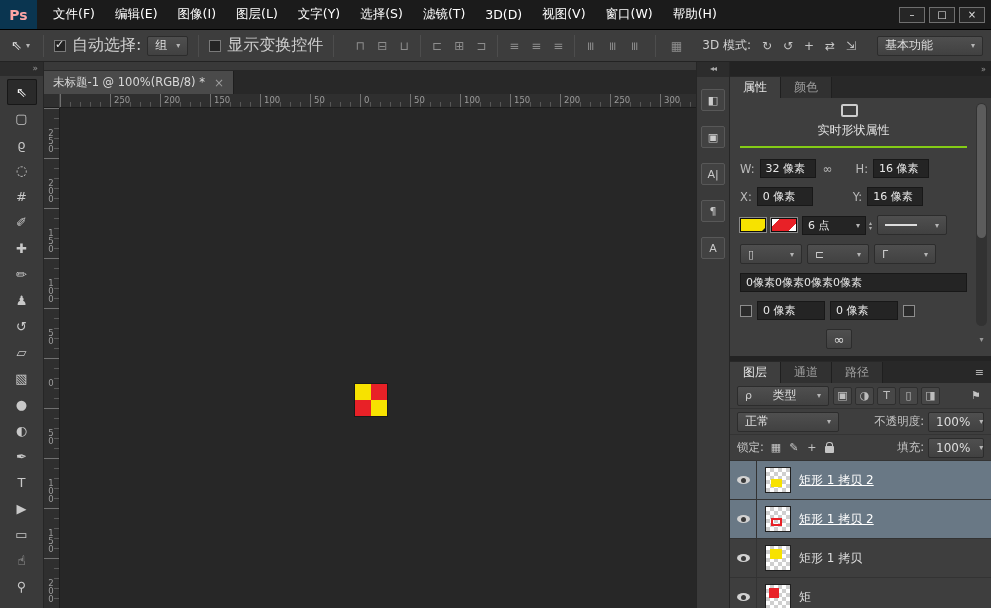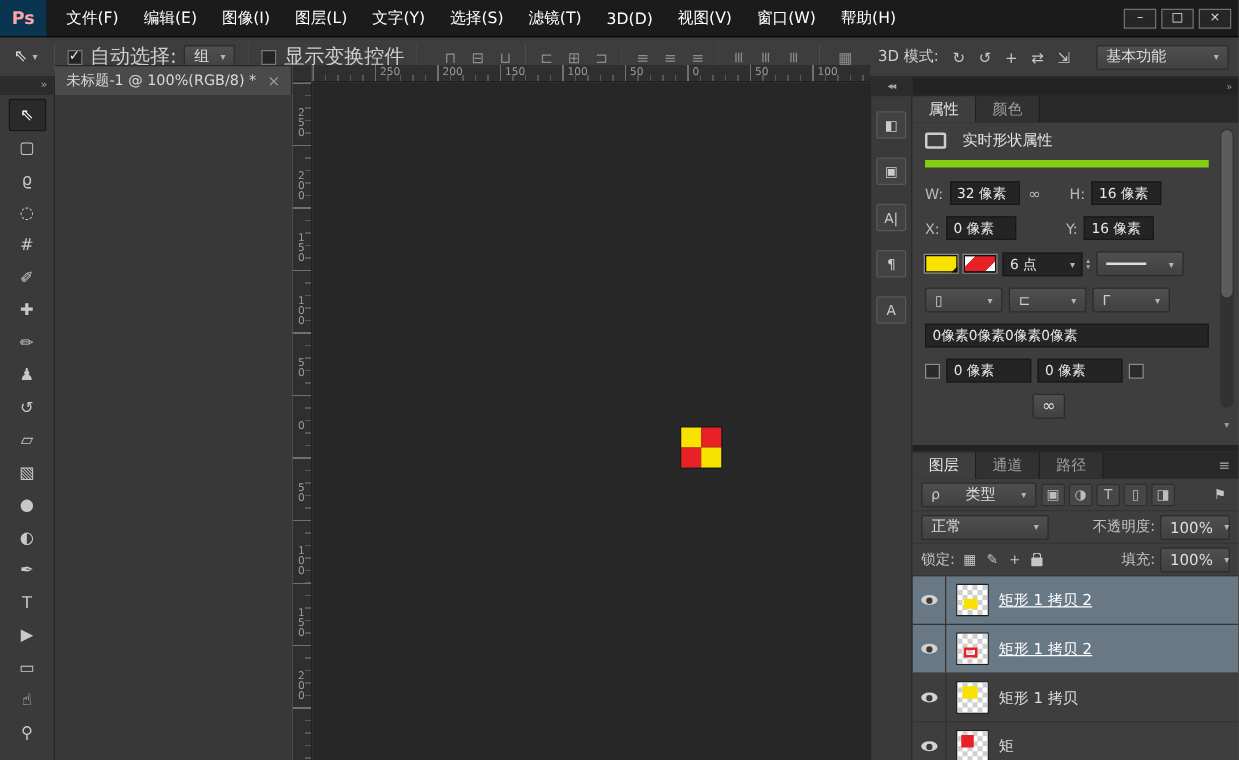--- a/index.html
+++ b/index.html
@@ -34,25 +34,25 @@
 .right-combo{margin-left:auto;min-width:106px;justify-content:space-between;}
 
 
 .toolbar{position:absolute;left:0;top:62px;width:44px;bottom:0;background:#3a3a3a;border-right:1px solid #262626;}
 .toolbar-head{height:14px;background:#2c2c2c;color:#9a9a9a;font-size:9px;text-align:right;padding-right:5px;line-height:13px;}
 .tools-col{display:flex;flex-direction:column;align-items:center;padding-top:3px;}
 .tool-btn{width:30px;height:26px;display:flex;align-items:center;justify-content:center;font-size:13px;color:#c8c8c8;border-radius:2px;flex:0 0 auto;}
 .tool-btn.selected{background:#2a2a2a;box-shadow:0 0 0 1px #171717 inset;color:#fff;}
 
 
-.docarea{position:absolute;left:44px;top:52px;width:652px;bottom:0;display:flex;flex-direction:row;}
+.docarea{position:absolute;left:44px;top:70px;width:652px;bottom:0;display:flex;flex-direction:column;}
 .tabbar{height:24px;background:#282828;display:flex;align-items:flex-end;}
 .doc-tab{height:23px;display:flex;align-items:center;background:#4a4a4a;color:#d8d8d8;font-size:11.5px;padding:0 9px;border-right:1px solid #1e1e1e;gap:9px;}
 .tab-close{color:#9d9d9d;font-size:12px;}
-.canvaswrap{position:relative;flex:1;background:#737373;overflow:hidden;}
+.canvaswrap{position:relative;flex:1;background:#fca5a5;overflow:hidden;}
 .ruler-corner{position:absolute;left:0;top:0;width:16px;height:14px;background:#2f2f2f;border-right:1px solid #454545;border-bottom:1px solid #1d1d1d;}
 .ruler-top{position:absolute;left:16px;right:0;top:0;height:14px;background-color:#2f2f2f;border-bottom:1px solid #1d1d1d;
   background-image:repeating-linear-gradient(to right,#707070 0 1px,transparent 1px 50px),repeating-linear-gradient(to right,#585858 0 1px,transparent 1px 10px);
   background-size:100% 100%,100% 36%;background-position:0 0,0 100%;background-repeat:no-repeat;}
 .hnum{position:absolute;top:1px;font-size:8.5px;color:#9c9c9c;transform:translateX(2px);}
 .ruler-left{position:absolute;left:0;top:14px;width:16px;bottom:0;background-color:#2f2f2f;border-right:1px solid #1d1d1d;
   background-image:repeating-linear-gradient(to bottom,#707070 0 1px,transparent 1px 50px),repeating-linear-gradient(to bottom,#585858 0 1px,transparent 1px 10px);
   background-size:100% 100%,36% 100%;background-position:0 0,100% 0;background-repeat:no-repeat;}
 .vnum{position:absolute;left:2px;writing-mode:vertical-rl;text-orientation:upright;font-size:8.5px;color:#9c9c9c;letter-spacing:-2px;}
 .viewport{position:absolute;left:16px;top:14px;right:0;bottom:0;background:#272727;}
@@ -67,21 +67,21 @@
 
 .panels{position:absolute;left:730px;top:62px;right:0;bottom:0;background:#3e3e3e;display:flex;flex-direction:column;}
 .panels-head{height:14px;background:#232323;display:flex;justify-content:flex-end;align-items:center;padding-right:5px;color:#9a9a9a;font-size:8px;}
 .ptabs{height:22px;background:#282828;display:flex;align-items:flex-end;}
 .ptab{padding:0 13px;line-height:21px;font-size:12px;color:#9e9e9e;background:#313131;border-right:1px solid #1f1f1f;white-space:nowrap;}
 .ptab.active{background:#3e3e3e;color:#e6e6e6;}
 .panel-menu{margin-left:auto;color:#b0b0b0;font-size:11px;padding:0 7px;line-height:21px;}
 
 .props-body{height:258px;position:relative;padding:6px 24px 0 10px;}
 .prow{display:flex;align-items:center;margin-bottom:9px;gap:5px;}
-.props-title-row{margin-bottom:11px;padding-bottom:7px;border-bottom:6px solid #84cc16;}
+.props-title-row{margin-bottom:11px;padding-bottom:7px;border-bottom:2px solid #84cc16;flex-direction:column;}
 .shape-badge{width:17px;height:13px;border:2px solid #cdcdcd;border-radius:2px;margin-right:8px;flex:0 0 auto;}
 .props-title{font-size:12px;color:#e2e2e2;}
 .flabel{font-size:11.5px;color:#bababa;white-space:nowrap;}
 .gap-left{margin-left:16px;}
 .field{height:19px;background:#242424;border:1px solid #181818;color:#e9e9e9;font-size:11px;line-height:17px;padding:0 5px;display:inline-flex;align-items:center;justify-content:space-between;white-space:nowrap;}
 .f56{width:56px;}.f64{width:64px;}.f68{width:68px;}
 .wide{flex:1;}
 .chain{color:#b8b8b8;font-size:12px;margin:0 2px;}
 .swatch{width:26px;height:14px;border:1px solid #0e0e0e;box-shadow:0 0 0 1px #8a8a8a;position:relative;flex:0 0 auto;}
 .fill-swatch::after{content:"";position:absolute;right:-1px;bottom:-1px;border-left:5px solid transparent;border-bottom:5px solid #101010;}

